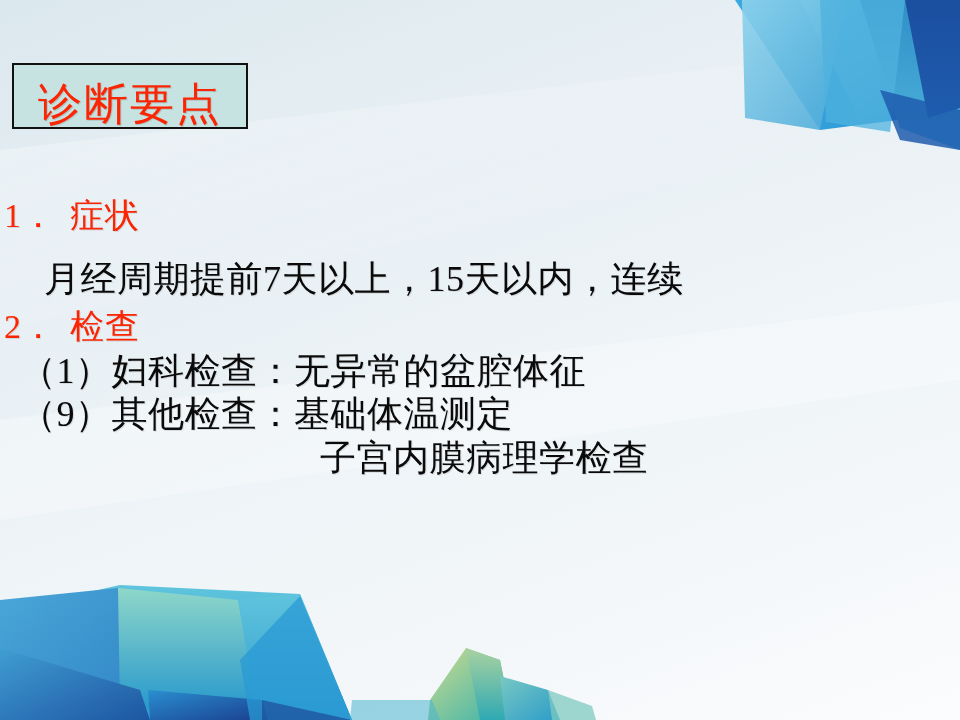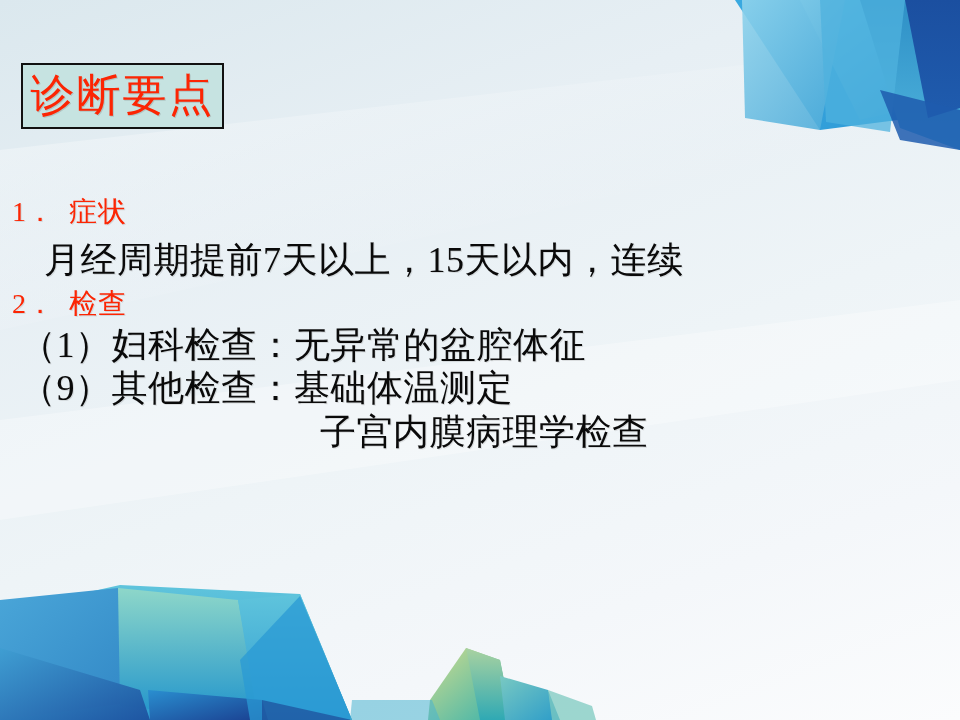--- a/index.html
+++ b/index.html
@@ -28,29 +28,29 @@
     position: absolute;
     inset: 0;
     width: 960px;
     height: 720px;
     pointer-events: none;
   }
 
   
   .title-box {
     position: absolute;
-    left: 21px;
+    left: 12px;
     top: 63px;
-    width: 203px;
+    width: 236px;
     height: 66px;
     box-sizing: border-box;
     background: #c6e3e1;
     border: 2px solid #111111;
     display: flex;
-    align-items: center;
+    align-items: flex-end;
     justify-content: center;
   }
   .title-text {
     color: #fc2503;
     font-size: 44px;
     line-height: 1;
     letter-spacing: 2px;
     font-weight: 400;
     white-space: nowrap;
     text-shadow: 1px 1px 0 rgba(120,120,120,0.28);
@@ -65,40 +65,40 @@
   }
 
   .line {
     white-space: nowrap;
     line-height: 1.16;
     text-shadow: 1px 1px 0 rgba(130,130,130,0.22);
   }
 
   .heading {
     color: #fc2503;
-    font-size: 28px;
-    padding-left: 12px;
+    font-size: 34px;
+    padding-left: 4px;
     letter-spacing: 1px;
     margin-bottom: 2px;
   }
   .heading .num { letter-spacing: 0px; }
   .heading .gap { display: inline-block; width: 14px; }
 
   .body-line {
     color: #0a0a0a;
     font-size: 36px;
     letter-spacing: 0.5px;
   }
 
   .indent-1 { padding-left: 52px; }
   .indent-0 { padding-left: 20px; }
   .indent-deep { padding-left: 320px; }
 
   .sp-heading-1 { margin-top: 0px; }
-  .sp-2 { margin-top: 12px; padding-left: 44px; }
+  .sp-2 { margin-top: 24px; padding-left: 44px; }
   .sp-3 { margin-top: 6px; }
   .sp-4 { margin-top: 4px; }
   .sp-5 { margin-top: 2px; }
 </style>
 </head>
 <body>
 
 <div class="slide">
 
   <svg class="bg-deco" viewBox="0 0 960 720" preserveAspectRatio="none" aria-hidden="true">

